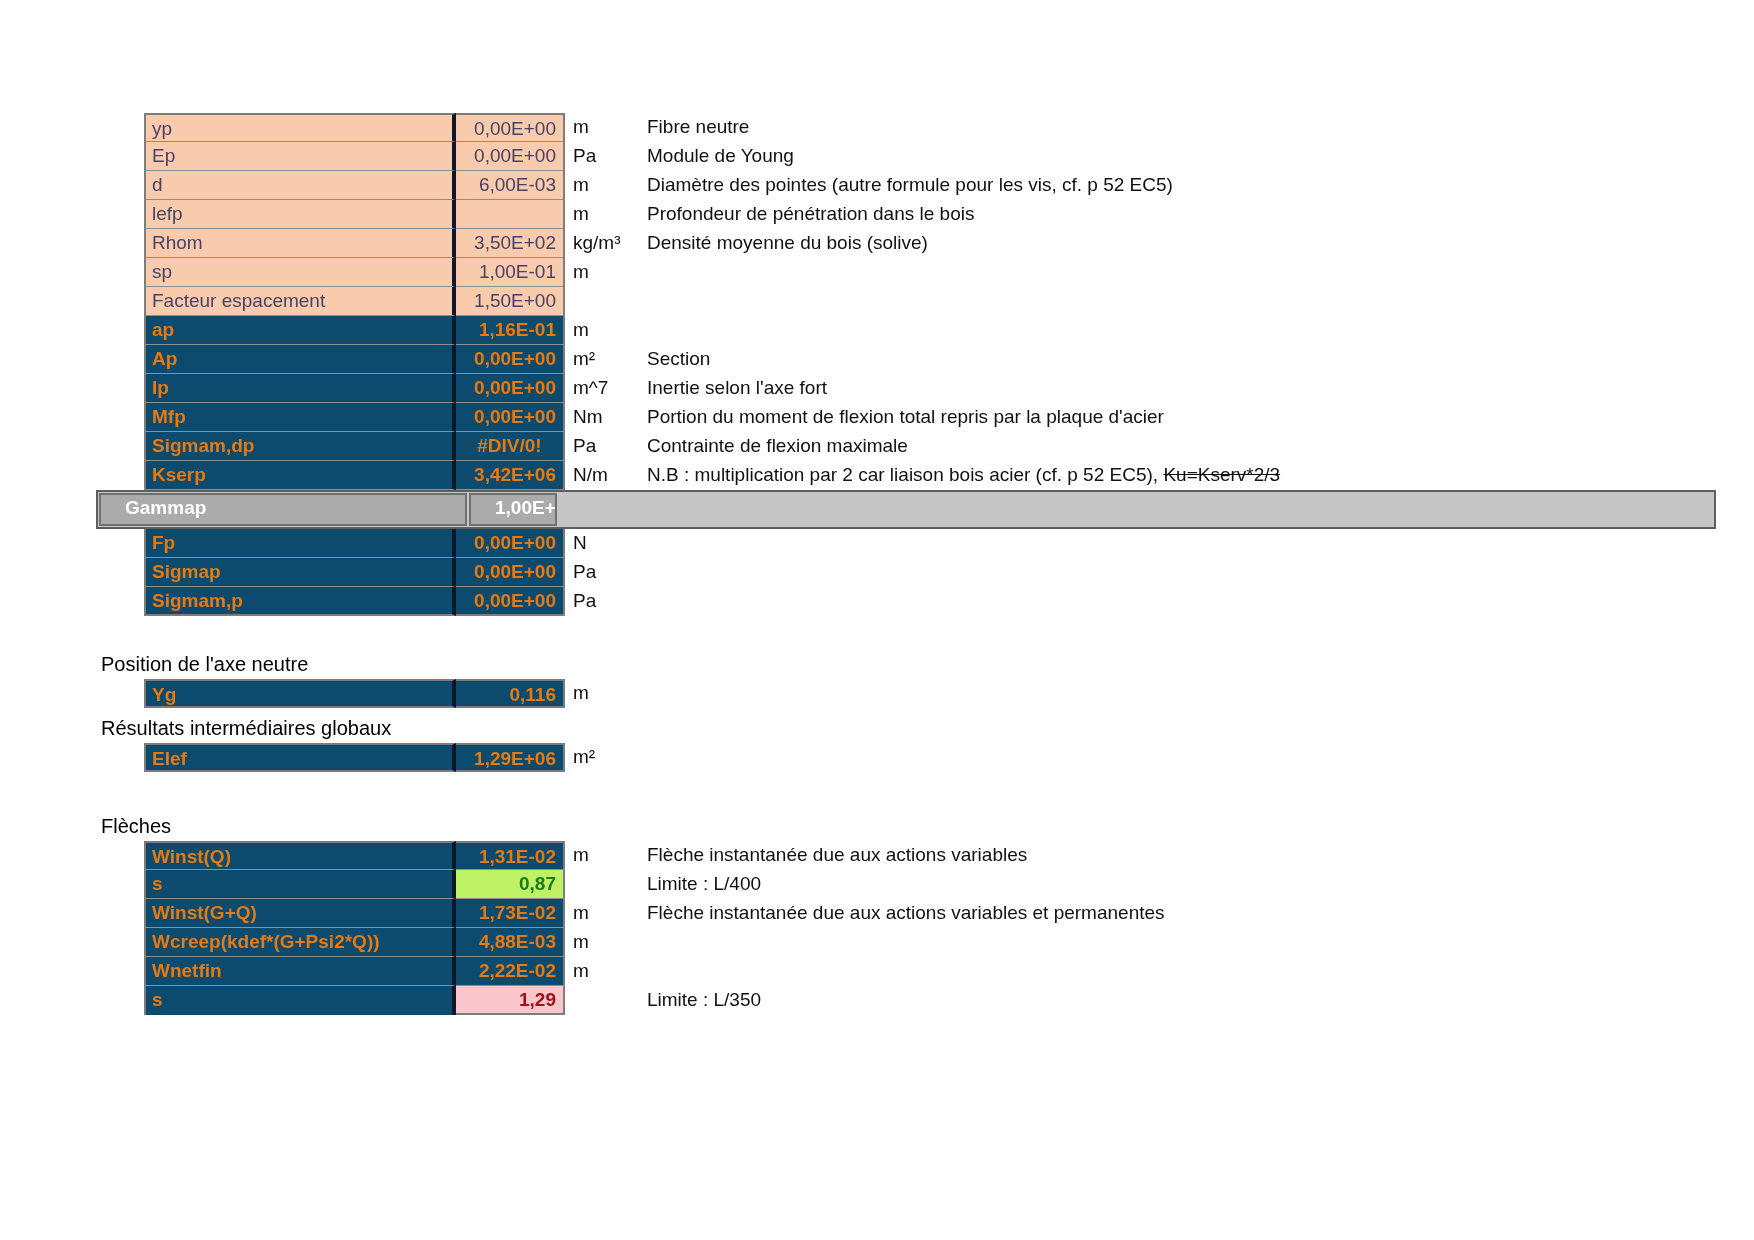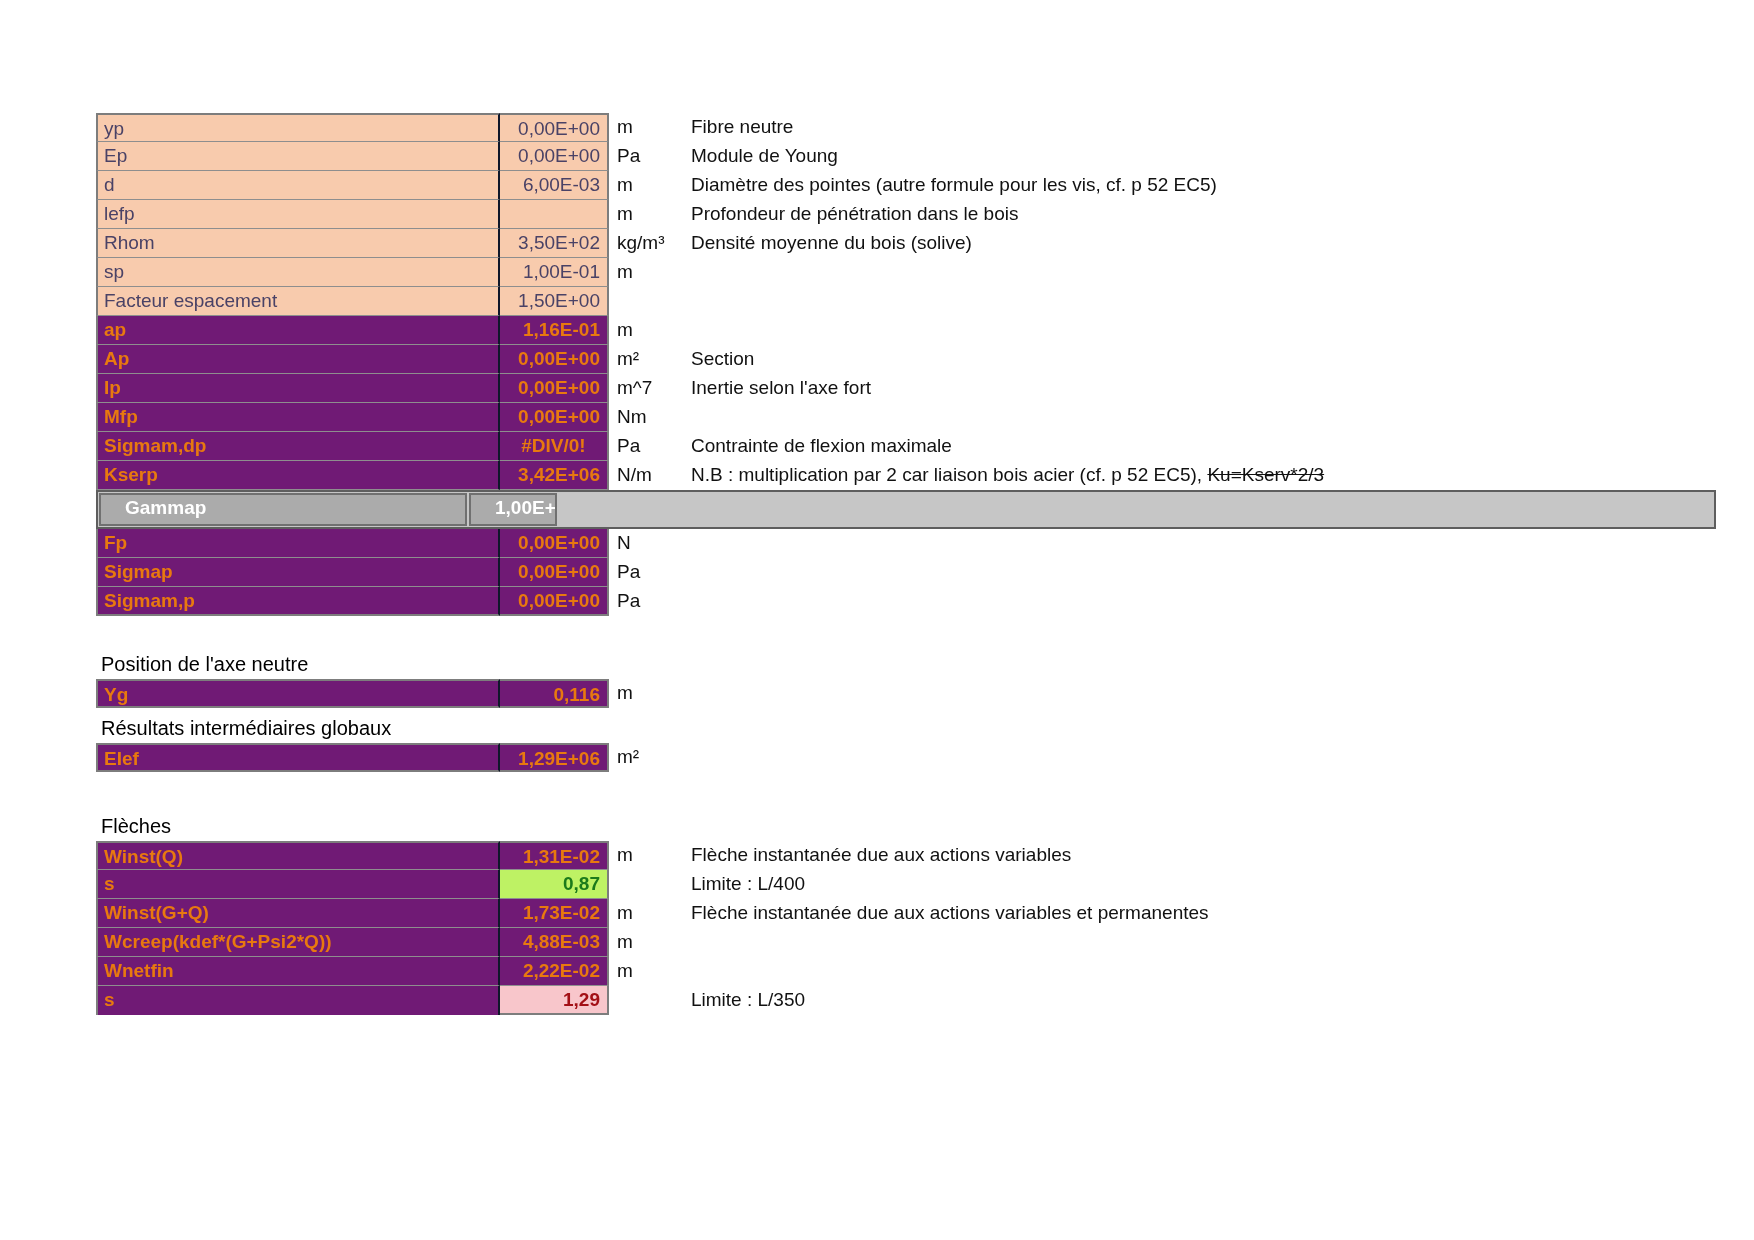--- a/index.html
+++ b/index.html
@@ -6,32 +6,32 @@
   body{
     width:1754px;height:1240px;background:#ffffff;position:relative;
     font-family:"Liberation Sans", sans-serif;
     -webkit-font-smoothing:antialiased;
   }
   .content{position:absolute;left:96px;top:113px;width:1620px;}
 
   
   .row{display:flex;align-items:stretch;height:29px;font-size:19px;line-height:28px;}
   .cell{box-sizing:border-box;overflow:hidden;white-space:nowrap;}
-  .cell.label{width:404px;padding-left:6px;border-left:2px solid #7d7d7d;border-right:2px solid #0f172a;border-bottom:1px solid #8e8e8e;}
+  .cell.label{width:312px;padding-left:6px;border-left:2px solid #7d7d7d;border-right:4px solid #0f172a;border-bottom:1px solid #8e8e8e;margin-left:48px;}
   .cell.value{width:109px;padding-right:7px;text-align:right;border-right:2px solid #7d7d7d;border-bottom:1px solid #8e8e8e;}
   .tbl .row:first-child .cell{border-top:2px solid #7d7d7d;}
   .tbl .row:last-child .cell{border-bottom:2px solid #7d7d7d;}
 
   .unit{box-sizing:border-box;width:82px;padding-left:8px;color:#111111;font-weight:400;white-space:nowrap;}
   .desc{color:#111111;font-weight:400;white-space:nowrap;}
   .strike{text-decoration:line-through;margin-top:48px;}
 
   
   .style-input .cell{background:#F8CBAD;color:#4A4266;font-weight:400;}
-  .style-calc .cell{background:#701a75;color:#E8790F;font-weight:700;}
+  .style-calc .cell{background:#0c4a6e;color:#E8790F;font-weight:700;}
 
   .style-selected{height:35px;border:2px solid #5e5e5e;background:#c6c6c6;}
   .style-selected .cell{margin:1px;border:2px solid #707070;background:#ababab;color:#ffffff;font-weight:700;line-height:25px;}
   .style-selected .cell.label{width:368px;border-left:2px solid #707070;border-right:2px solid #707070;border-bottom:2px solid #707070;border-top:2px solid #707070;}
   .style-selected .cell.value{width:88px;}
   .tbl .style-selected .cell{border-top:2px solid #707070 !important;border-bottom:2px solid #707070 !important;padding-left:24px;}
 
   .cell.value.good{background:#bef264;color:#1B7A1B;}
   .cell.value.bad{background:#F8C6CB;color:#A31016;}
   .cell.value.align-center{text-align:center;padding-right:0;}
@@ -104,20 +104,21 @@
       <div class="row style-calc">
         <div class="cell label">Ip</div>
         <div class="cell value">0,00E+00</div>
         <div class="unit">m^7</div>
         <div class="desc"><span>Inertie selon l'axe fort</span></div>
       </div>
       <div class="row style-calc">
         <div class="cell label">Mfp</div>
         <div class="cell value">0,00E+00</div>
         <div class="unit">Nm</div>
+        <div class="desc"><span>Portion du moment de flexion total repris par la plaque d'acier</span></div>
       </div>
       <div class="row style-calc">
         <div class="cell label">Sigmam,dp</div>
         <div class="cell value align-center">#DIV/0!</div>
         <div class="unit">Pa</div>
         <div class="desc"><span>Contrainte de flexion maximale</span></div>
       </div>
       <div class="row style-calc">
         <div class="cell label">Kserp</div>
         <div class="cell value">3,42E+06</div>

